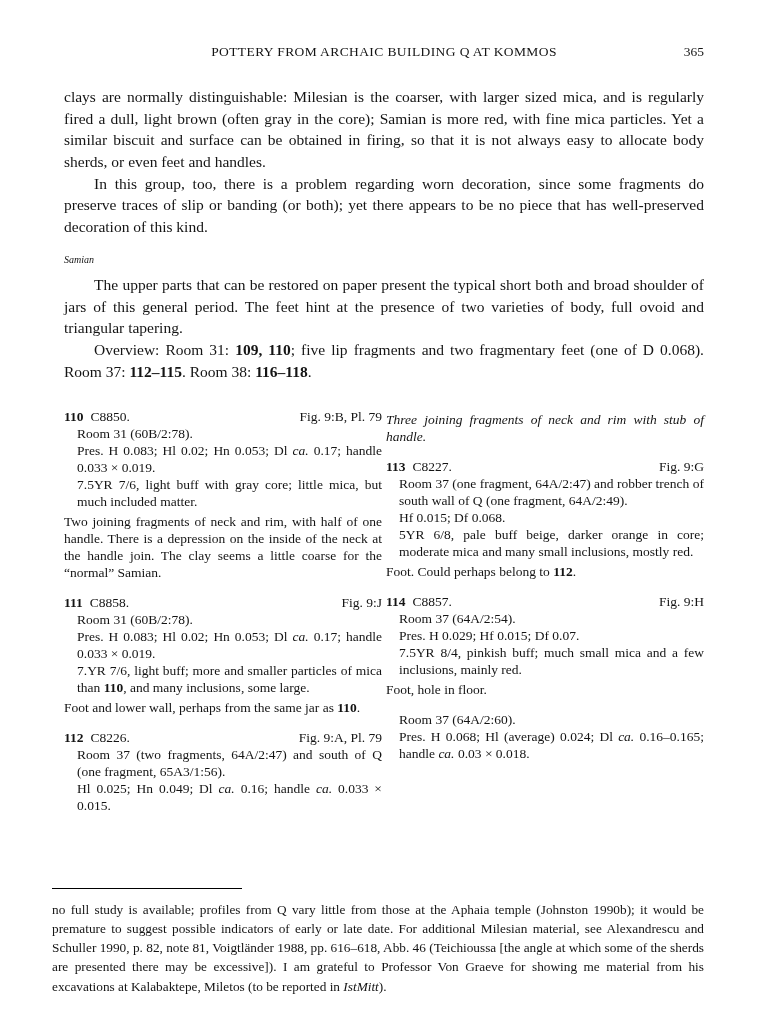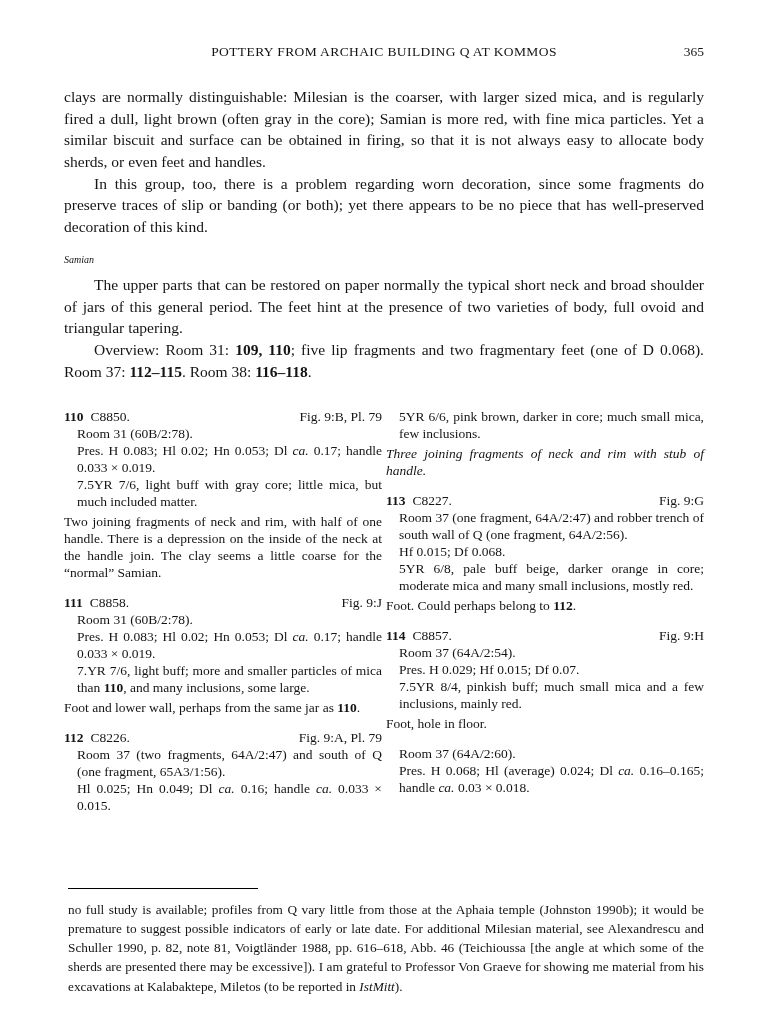--- a/index.html
+++ b/index.html
@@ -51,21 +51,21 @@
   .efig { margin-left:auto; text-align:center; white-space:nowrap; padding-left:8px; }
   .edetails { padding-left:13px; }
   .edetail { margin:0; }
   .edesc { margin-top:3px; }
   .cont-detail { padding-left:13px; }
   .cont-desc { margin-top:3px; margin-bottom:13px;font-style:italic; }
 
   
   .footnote-block {
     position:absolute;
-    left:68px; right:58px; bottom:28px;
+    left:52px; right:58px; bottom:28px;
   }
   .footnote-rule {
     width:190px; height:0;
     border-top:1.5px solid #000;
     margin-bottom:11px;
   }
   .footnote-text {
     font-size:13.3px;
     line-height:1.45;
     text-align:justify;
@@ -80,21 +80,21 @@
 
   <div class="running-head">
     <span>POTTERY FROM ARCHAIC BUILDING Q AT KOMMOS</span>
     <span class="page-number">365</span>
   </div>
 
   <div class="body-text">
     <p>clays are normally distinguishable: Milesian is the coarser, with larger sized mica, and is regularly fired a dull, light brown (often gray in the core); Samian is more red, with fine mica particles. Yet a similar biscuit and surface can be obtained in firing, so that it is not always easy to allocate body sherds, or even feet and handles.</p>
     <p class="para-indent">In this group, too, there is a problem regarding worn decoration, since some fragments do preserve traces of slip or banding (or both); yet there appears to be no piece that has well-preserved decoration of this kind.</p>
     <p class="section-heading">Samian</p>
-    <p class="para-indent">The upper parts that can be restored on paper normally the typical short neck and broad shoulder of jars of this general period. The feet hint at the presence of two varieties of body, full ovoid and triangular tapering.</p>
+    <p class="para-indent">The upper parts that can be restored on paper present the typical short both and broad shoulder of jars of this general period. The feet hint at the presence of two varieties of body, full ovoid and triangular tapering.</p>
     <p class="para-indent">Overview: Room 31: <b>109, 110</b>; five lip fragments and two fragmentary feet (one of D 0.068). Room 37: <b>112–115</b>. Room 38: <b>116–118</b>.</p>
   </div>
 
   <div class="columns">
 
     <div class="col">
 
       <div class="entry">
         <div class="entry-head">
           <span class="enum">110</span>
@@ -133,32 +133,31 @@
           <p class="edetail">Room 37 (two fragments, 64A/2:47) and south of Q (one fragment, 65A3/1:56).</p>
           <p class="edetail">Hl 0.025; Hn 0.049; Dl <i>ca.</i> 0.16; handle <i>ca.</i> 0.033 × 0.015.</p>
         </div>
       </div>
 
     </div>
 
     <div class="col">
 
       <div>
-        <p class="cont-detail">5YR 6/6, pink brown, darker in core; much small mica, few inclusions.</p>
         <p class="cont-desc">Three joining fragments of neck and rim with stub of handle.</p>
       </div>
 
       <div class="entry">
         <div class="entry-head">
           <span class="enum">113</span>
           <span class="ecat">C8227.</span>
           <span class="efig">Fig. 9:G</span>
         </div>
         <div class="edetails">
-          <p class="edetail">Room 37 (one fragment, 64A/2:47) and robber trench of south wall of Q (one fragment, 64A/2:56).</p>
+          <p class="edetail">Room 37 (one fragment, 64A/2:47) and robber trench of south wall of Q (one fragment, 64A/2:49).</p>
           <p class="edetail">Hf 0.015; Df 0.068.</p>
           <p class="edetail">5YR 6/8, pale buff beige, darker orange in core; moderate mica and many small inclusions, mostly red.</p>
         </div>
         <p class="edesc">Foot. Could perhaps belong to <b>112</b>.</p>
       </div>
 
       <div class="entry">
         <div class="entry-head">
           <span class="enum">114</span>
           <span class="ecat">C8857.</span>

